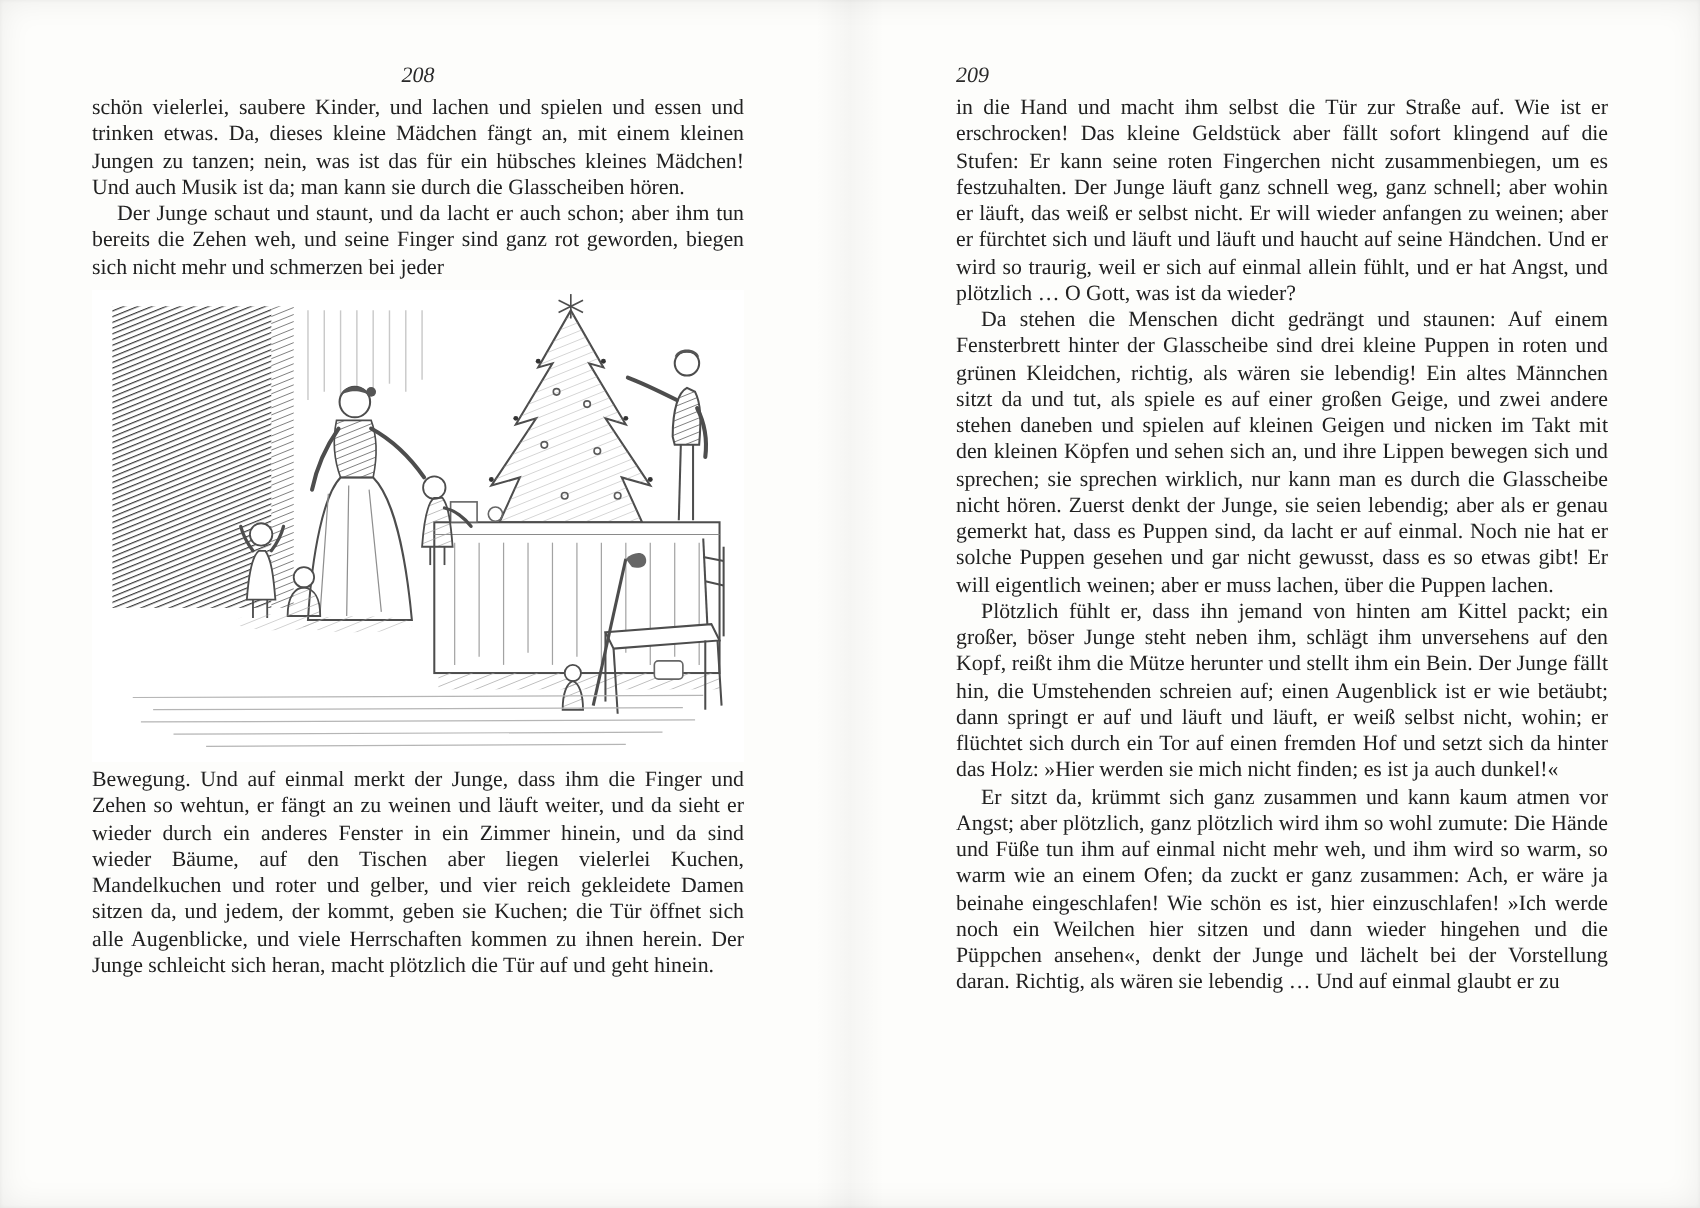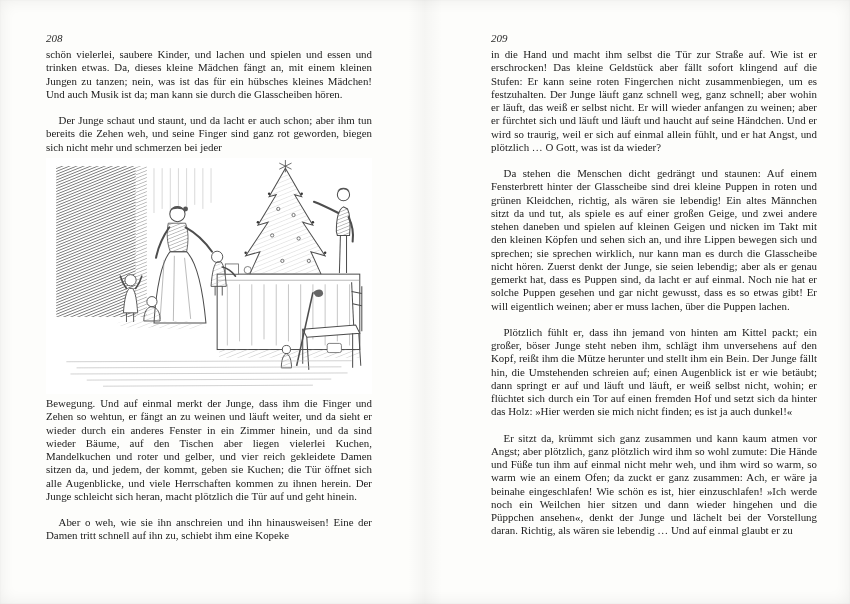--- a/index.html
+++ b/index.html
@@ -32,32 +32,32 @@
     width: 326px;
     font-family: "Liberation Serif", "DejaVu Serif", serif;
     font-size: 10.9px;
     line-height: 13.25px;
     color: #212121;
     text-align: justify;
     hyphens: auto;
     -webkit-hyphens: auto;
   }
   .page-left  { left: 46px; }
-  .page-right { left: 491px; }
+  .page-right { left: 478px; }
   .pagenum {
     font-style: italic;
     font-size: 11px;
     line-height: 13px;
     margin-bottom: 3px;
     color: #2a2a2a;
   }
-  .pagenum-left  { text-align: left; }
+  .pagenum-left  { text-align: center; }
   .pagenum-right { text-align: left; }
   p { margin: 0; }
-  p.ind { text-indent: 1.15em; margin-top: 13px; }
+  p.ind { text-indent: 1.15em; }
   figure.illustration {
     margin: 4px 0 3px 0;
     padding: 0;
     width: 100%;
   }
   figure.illustration svg { display: block; width: 100%; height: auto; }
 </style>
 </head>
 <body>
 
@@ -211,21 +211,20 @@
           <line x1="24" y1="212" x2="296" y2="211"></line>
           <line x1="40" y1="218" x2="280" y2="217"></line>
           <line x1="56" y1="224" x2="262" y2="223"></line>
         </g>
         <ellipse cx="130" cy="164" rx="28" ry="4" fill="url(#light)" opacity="0.7"></ellipse>
         <ellipse cx="92" cy="163" rx="22" ry="4" fill="url(#light)" opacity="0.7"></ellipse>
       </svg>
     </figure>
 
     <p class="cont">Bewegung. Und auf einmal merkt der Junge, dass ihm die Finger und Zehen so wehtun, er fängt an zu weinen und läuft weiter, und da sieht er wieder durch ein anderes Fenster in ein Zimmer hinein, und da sind wieder Bäume, auf den Tischen aber liegen vielerlei Kuchen, Mandelkuchen und roter und gelber, und vier reich gekleidete Damen sitzen da, und jedem, der kommt, geben sie Kuchen; die Tür öffnet sich alle Augenblicke, und viele Herrschaften kommen zu ihnen herein. Der Junge schleicht sich heran, macht plötzlich die Tür auf und geht hinein.</p>
-    <p class="ind">Aber o weh, wie sie ihn anschreien und ihn hinausweisen! Eine der Damen tritt schnell auf ihn zu, schiebt ihm eine Kopeke</p>
   </div>
 
   <div class="page page-right">
     <div class="pagenum pagenum-right">209</div>
     <p class="cont">in die Hand und macht ihm selbst die Tür zur Straße auf. Wie ist er erschrocken! Das kleine Geldstück aber fällt sofort klingend auf die Stufen: Er kann seine roten Fingerchen nicht zusammenbiegen, um es festzuhalten. Der Junge läuft ganz schnell weg, ganz schnell; aber wohin er läuft, das weiß er selbst nicht. Er will wieder anfangen zu weinen; aber er fürchtet sich und läuft und läuft und haucht auf seine Händchen. Und er wird so traurig, weil er sich auf einmal allein fühlt, und er hat Angst, und plötzlich … O Gott, was ist da wieder?</p>
     <p class="ind">Da stehen die Menschen dicht gedrängt und staunen: Auf einem Fensterbrett hinter der Glasscheibe sind drei kleine Puppen in roten und grünen Kleidchen, richtig, als wären sie lebendig! Ein altes Männchen sitzt da und tut, als spiele es auf einer großen Geige, und zwei andere stehen daneben und spielen auf kleinen Geigen und nicken im Takt mit den kleinen Köpfen und sehen sich an, und ihre Lippen bewegen sich und sprechen; sie sprechen wirklich, nur kann man es durch die Glasscheibe nicht hören. Zuerst denkt der Junge, sie seien lebendig; aber als er genau gemerkt hat, dass es Puppen sind, da lacht er auf einmal. Noch nie hat er solche Puppen gesehen und gar nicht gewusst, dass es so etwas gibt! Er will eigentlich weinen; aber er muss lachen, über die Puppen lachen.</p>
     <p class="ind">Plötzlich fühlt er, dass ihn jemand von hinten am Kittel packt; ein großer, böser Junge steht neben ihm, schlägt ihm unversehens auf den Kopf, reißt ihm die Mütze herunter und stellt ihm ein Bein. Der Junge fällt hin, die Umstehenden schreien auf; einen Augenblick ist er wie betäubt; dann springt er auf und läuft und läuft, er weiß selbst nicht, wohin; er flüchtet sich durch ein Tor auf einen fremden Hof und setzt sich da hinter das Holz: »Hier werden sie mich nicht finden; es ist ja auch dunkel!«</p>
     <p class="ind">Er sitzt da, krümmt sich ganz zusammen und kann kaum atmen vor Angst; aber plötzlich, ganz plötzlich wird ihm so wohl zumute: Die Hände und Füße tun ihm auf einmal nicht mehr weh, und ihm wird so warm, so warm wie an einem Ofen; da zuckt er ganz zusammen: Ach, er wäre ja beinahe eingeschlafen! Wie schön es ist, hier einzuschlafen! »Ich werde noch ein Weilchen hier sitzen und dann wieder hingehen und die Püppchen ansehen«, denkt der Junge und lächelt bei der Vorstellung daran. Richtig, als wären sie lebendig … Und auf einmal glaubt er zu</p>
   </div>
 </div>

